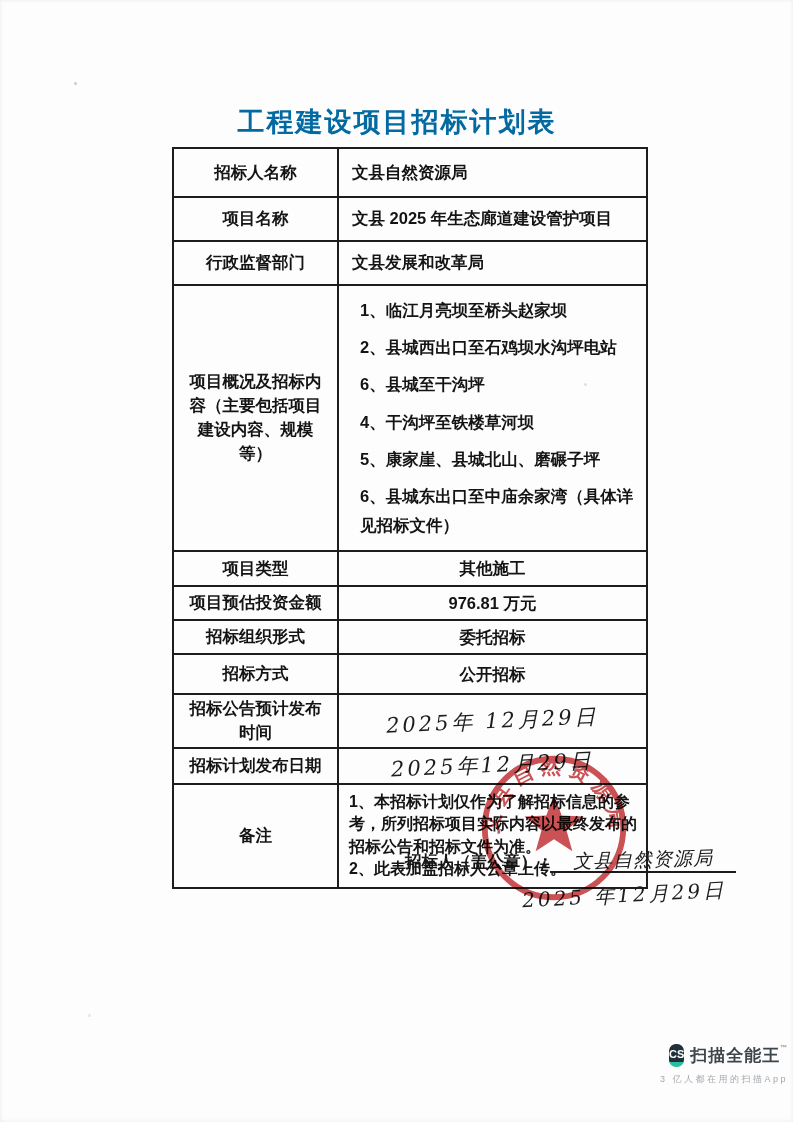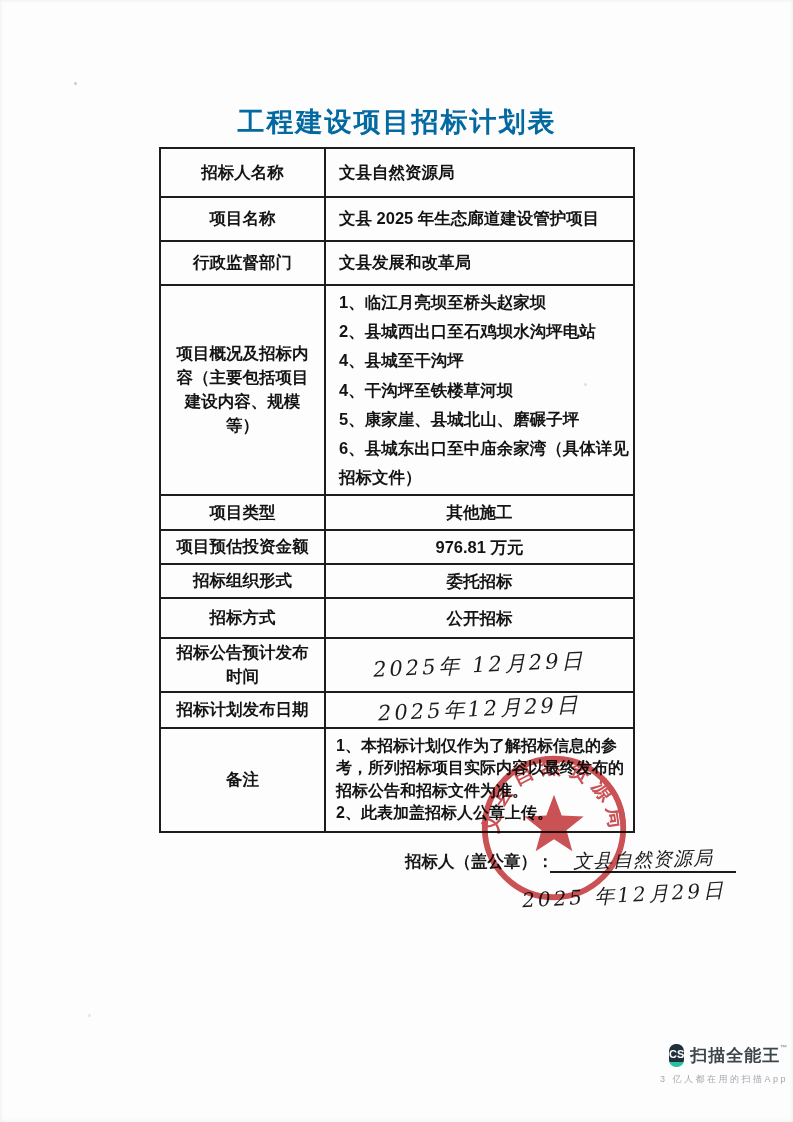--- a/index.html
+++ b/index.html
@@ -19,21 +19,21 @@
   .doc-title{
     position:absolute;
     left:160px;top:104px;width:474px;
     text-align:center;
     font-size:27px;font-weight:700;
     letter-spacing:2px;
     color:#0369a1;
   }
   table.form{
     position:absolute;
-    left:159px;top:147px;
+    left:172px;top:147px;
     width:474px;
     border-collapse:collapse;
     table-layout:fixed;
   }
   table.form td{
     border:2px solid #1d1d1d;
     font-size:16.5px;
     font-weight:700;
     color:#141414;
     vertical-align:middle;
@@ -46,21 +46,21 @@
   }
   td.val{
     padding:2px 4px 2px 13px;
     line-height:1.4;
   }
   td.val.center{
     text-align:center;
     padding:2px 4px;
   }
   .list p{
-    margin:0;
+    margin:8px;
     line-height:29.2px;
     font-weight:700;
   }
   .notes p{
     margin:0;
     font-size:16px;
     line-height:22.5px;
     font-weight:700;
   }
   td.notes-cell{padding:6px 8px 6px 10px;}
@@ -167,21 +167,21 @@
     </tr>
     <tr style="height:44px">
       <td class="lbl">行政监督部门</td>
       <td class="val">文县发展和改革局</td>
     </tr>
     <tr style="height:175px">
       <td class="lbl">项目概况及招标内容（主要包括项目建设内容、规模等）</td>
       <td class="val list">
         <p>1、临江月亮坝至桥头赵家坝</p>
         <p>2、县城西出口至石鸡坝水沟坪电站</p>
-        <p>4、县城至干沟坪</p>
+        <p>6、县城至干沟坪</p>
         <p>4、干沟坪至铁楼草河坝</p>
         <p>5、康家崖、县城北山、磨碾子坪</p>
         <p>6、县城东出口至中庙余家湾（具体详见招标文件）</p>
       </td>
     </tr>
     <tr style="height:35px">
       <td class="lbl">项目类型</td>
       <td class="val center">其他施工</td>
     </tr>
     <tr style="height:34px">

